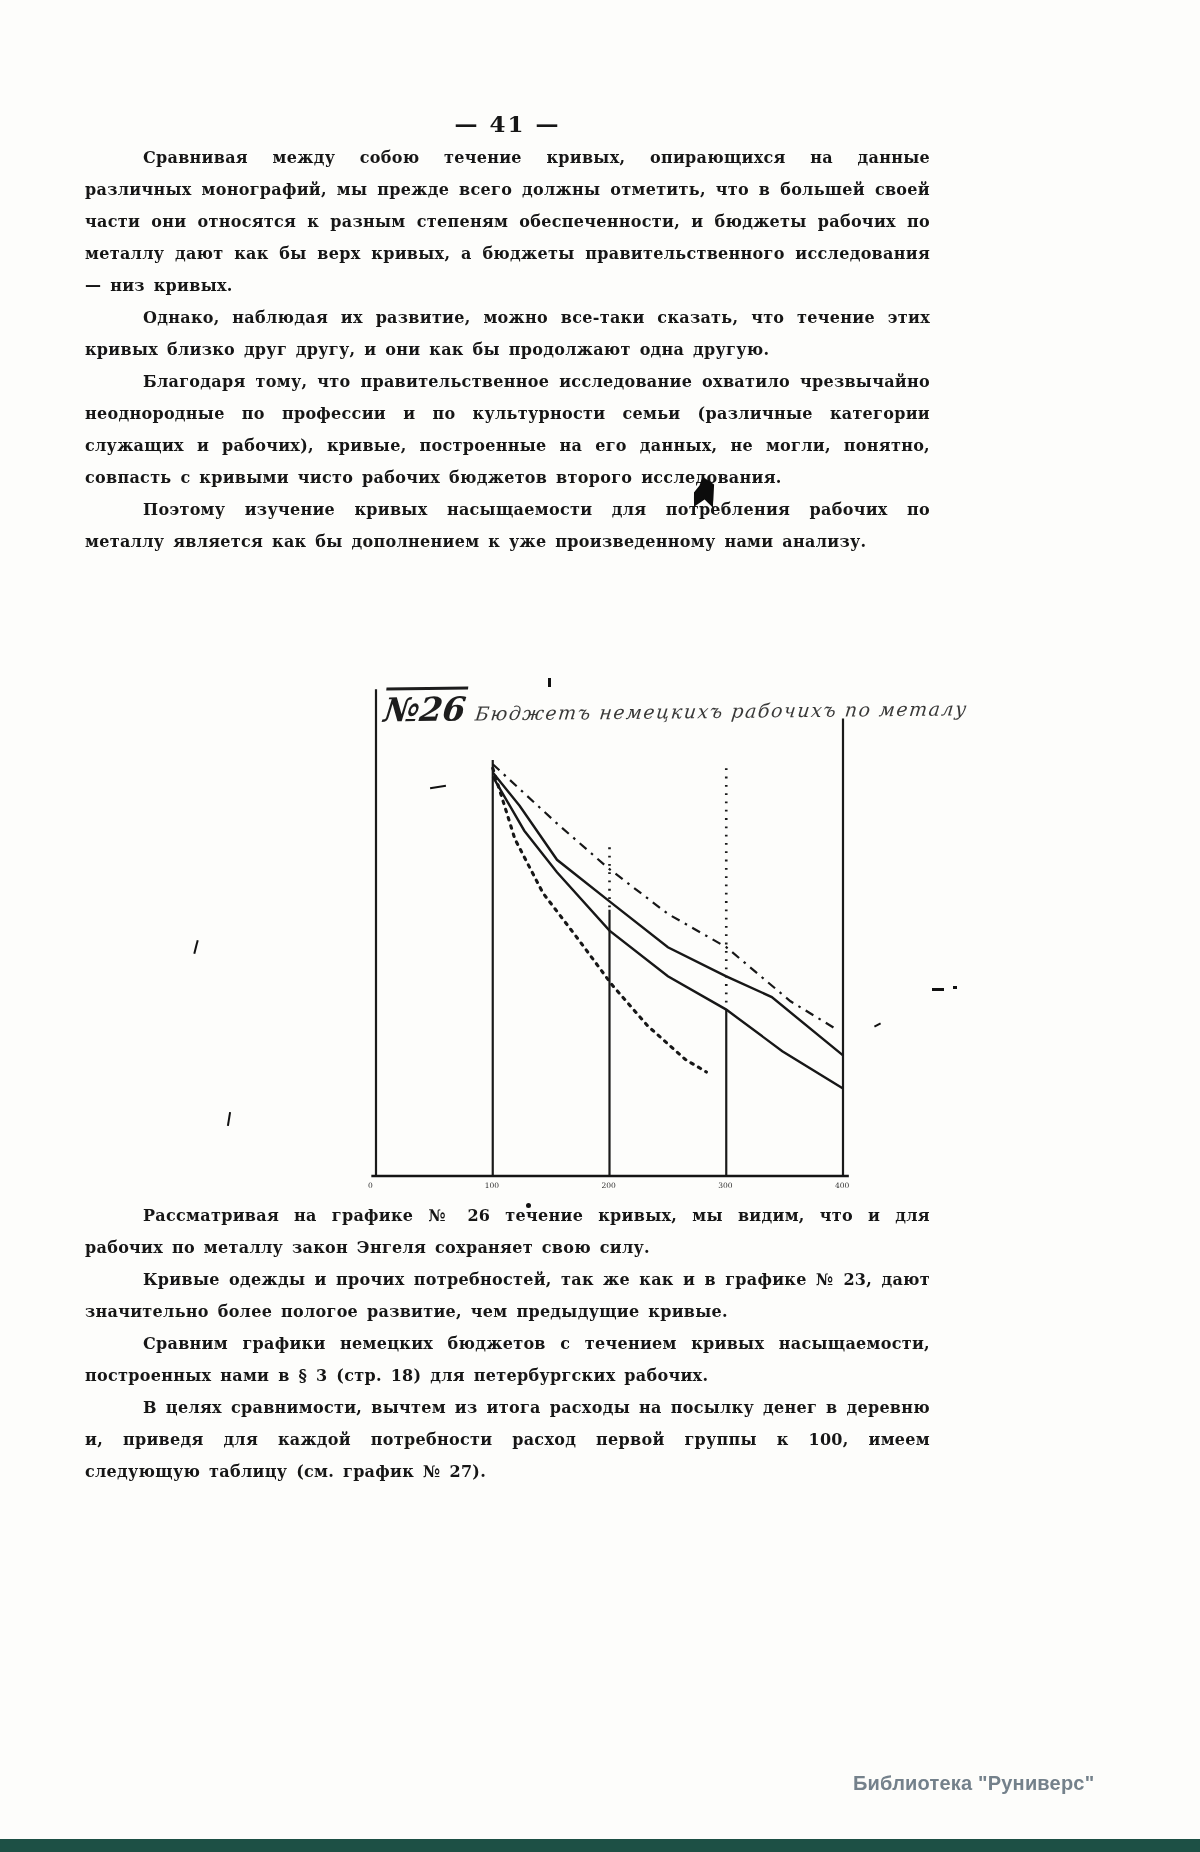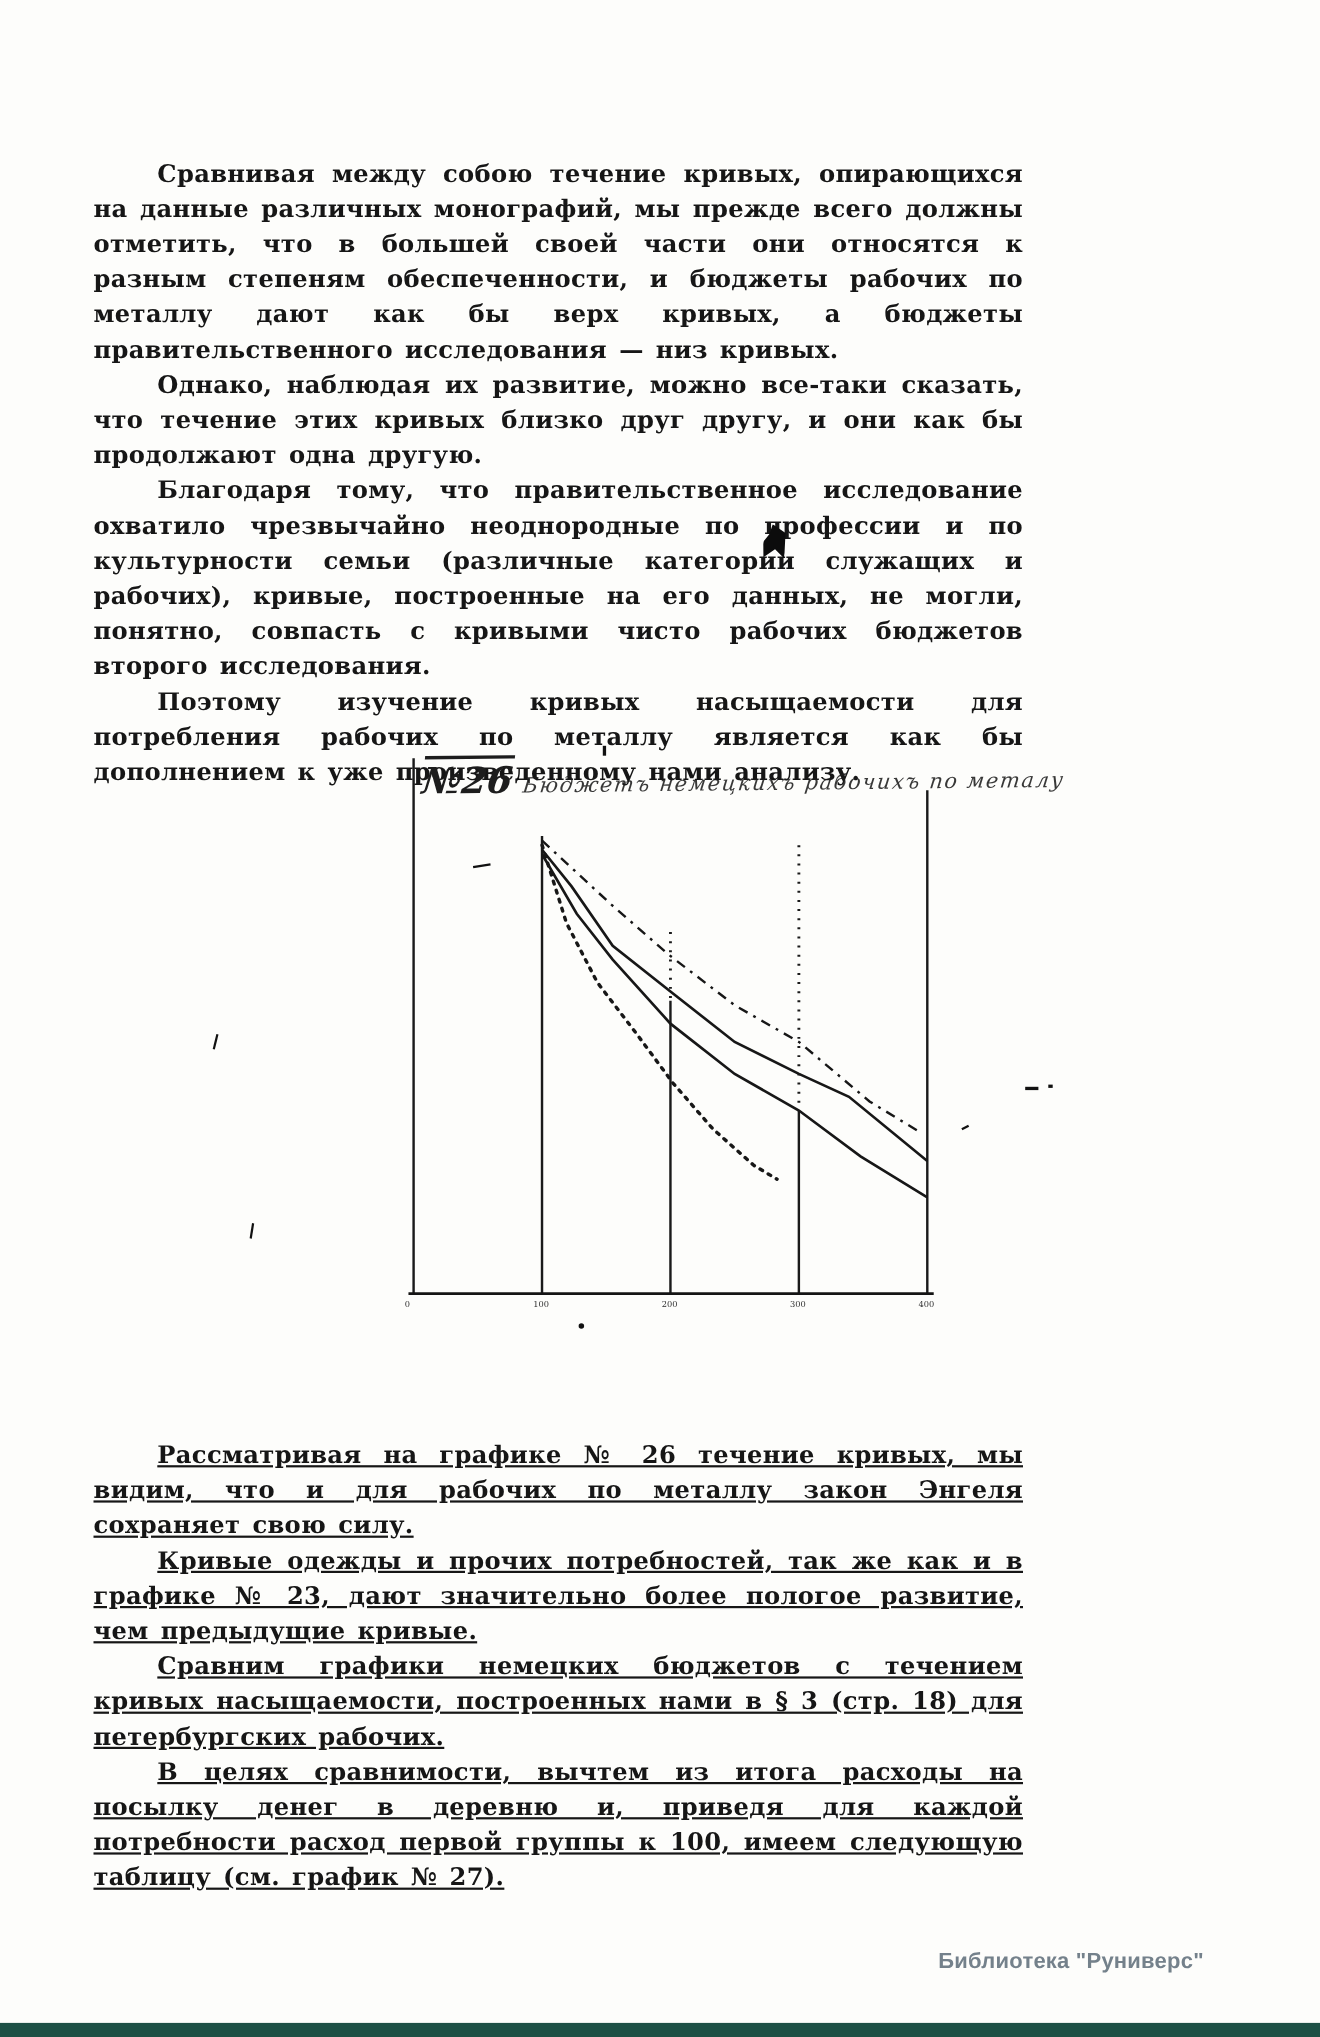--- a/index.html
+++ b/index.html
@@ -7,25 +7,25 @@
     position:relative;width:1200px;height:1852px;margin:0 auto;
     background:#fdfdfb;overflow:hidden;
     font-family:"DejaVu Serif",serif;color:#161616;
   }
   .page-header{
     position:absolute;top:110px;left:85px;width:845px;
     text-align:center;font-size:23px;font-weight:700;letter-spacing:2px;
   }
   .text-block{
     position:absolute;left:85px;width:845px;
-    font-size:22px;font-weight:700;line-height:32px;
+    font-size:16px;font-weight:700;line-height:32px;
     text-align:justify;letter-spacing:.3px;word-spacing:3px;
   }
   .text-top{top:142px;}
-  .text-bottom{top:1307px;text-decoration:underline;}
+  .text-bottom{top:1200px;}
   .text-block p{margin:0;text-indent:58px;}
   
   .figure{position:absolute;left:300px;top:640px;width:660px;height:600px;}
   #chart-svg{position:absolute;left:0;top:0;}
   .gl{stroke:#1a1a1a;stroke-width:2.2;}
   .gl-dot{stroke:#1a1a1a;stroke-width:2.6;stroke-dasharray:1.8 6.5;}
   .axis{stroke:#141414;stroke-width:2.6;}
   .curve{fill:none;stroke:#171717;}
   .curve.solid{stroke-width:2.4;}
   .curve.dashdot{stroke-width:2.2;stroke-dasharray:9 6 2.5 6;}
@@ -59,20 +59,21 @@
     font-family:"Liberation Sans",sans-serif;font-size:20px;font-weight:700;
     color:#74818b;letter-spacing:.2px;
   }
   .footer-bar{position:absolute;left:0;top:1839px;width:1200px;height:13px;background:#1d5045;}
 </style>
 </head>
 <body>
 
 <div class="page">
 
+  <div class="page-header">— 41 —</div>
 
   <div class="text-block text-top">
     <p>Сравнивая между собою течение кривых, опирающихся на данные различных монографий, мы прежде всего должны отметить, что в большей своей части они относятся к разным степеням обеспеченности, и бюджеты рабочих по металлу дают как бы верх кривых, а бюджеты правительственного исследования — низ кривых.</p>
     <p>Однако, наблюдая их развитие, можно все-таки сказать, что течение этих кривых близко друг другу, и они как бы продолжают одна другую.</p>
     <p>Благодаря тому, что правительственное исследование охватило чрезвычайно неоднородные по профессии и по культурности семьи (различные категории служащих и рабочих), кривые, построенные на его данных, не могли, понятно, совпасть с кривыми чисто рабочих бюджетов второго исследования.</p>
     <p>Поэтому изучение кривых насыщаемости для потребления рабочих по металлу является как бы дополнением к уже произведенному нами анализу.</p>
   </div>
 
   <div class="blot"></div>
 

